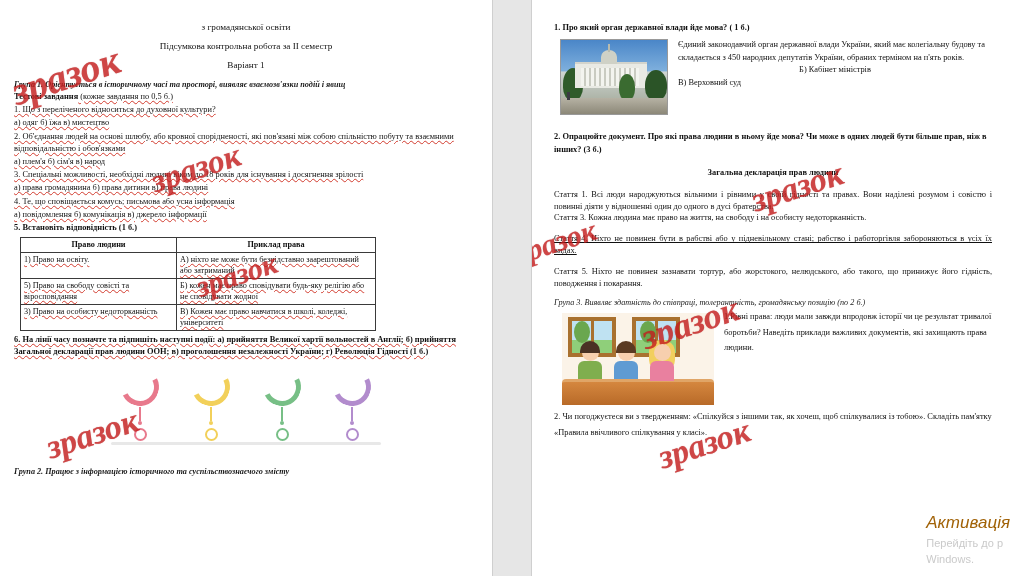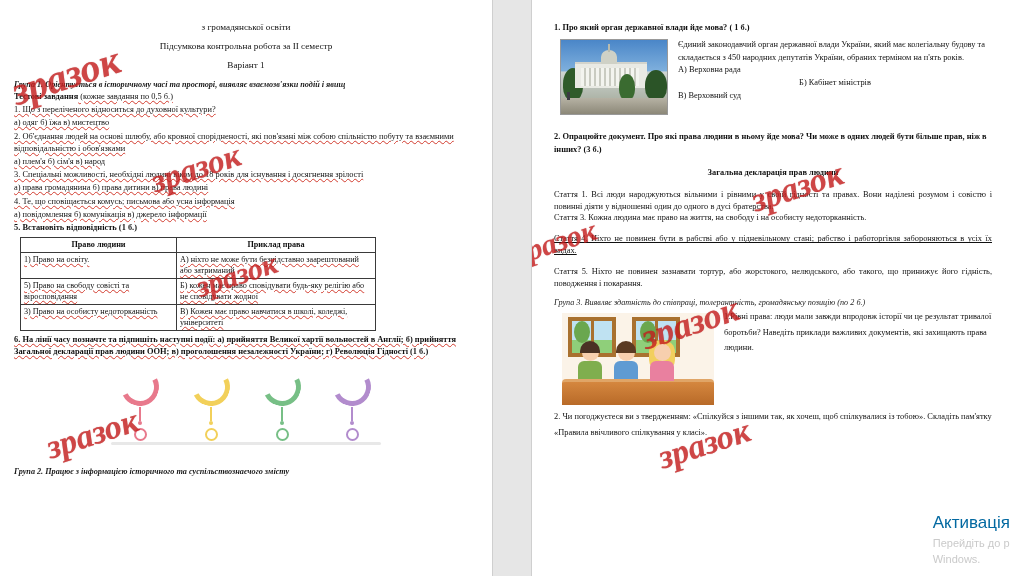--- a/index.html
+++ b/index.html
@@ -185,21 +185,21 @@
     white-space: nowrap;
     text-shadow: 0 0 1px rgba(160,0,0,.5);
   }
   #act-wm {
     position: absolute; right: 14px; bottom: 8px;
     text-align: left; color: #b9b9b9;
     font-family: "Liberation Sans", sans-serif;
     line-height: 1.45;
     pointer-events: none;
   }
-  #act-wm .big { font-size: 17px; color:#0369a1; }
+  #act-wm .big { font-size: 17px; color:#a16207;font-style:italic; }
   #act-wm .small { font-size: 11px; color:#cacaca; }
 </style>
 </head>
 <body>
 
 <div id="viewport">
 
   <div class="page" id="page-left">
 
     <div class="title-line">з громадянської освіти</div>
@@ -297,21 +297,20 @@
       <div class="dome"></div>
       <div class="spire"></div>
       <div class="cols"></div>
       <div class="tree2"></div>
       <div class="tree3"></div>
       <div class="ground"></div>
       <div class="ppl"></div>
     </div>
 
     <div class="t" style="margin-left:124px; line-height:1.5;">Єдиний законодавчий орган державної влади України, який має колегіальну будову та складається з 450 народних депутатів України, обраних терміном на п'ять років.</div>
-    <div class="t" style="margin-left:124px; line-height:1.5;">А) Верховна рада</div>
     <div class="t" style="margin-left:124px; line-height:1.5;text-align:center;">Б) Кабінет міністрів</div>
     <div class="t" style="margin-left:124px; line-height:1.5;">В) Верховний суд</div>
 
     <div style="clear:both; height:14px;"></div>
 
     <div class="q bold" style="line-height:1.5;">2. Опрацюйте документ. Про які права людини в ньому йде мова? Чи може в одних людей бути більше прав, ніж в інших? (3 б.)</div>
 
     <div class="q bold center" style="margin-top:11px; margin-bottom:9px;">Загальна декларація прав людини</div>
 
     <div class="t just" style="margin-bottom:0px;">Стаття 1.  Всі люди  народжуються вільними і рівними у своїй гідності та правах.  Вони  наділені  розумом  і  совістю  і  повинні  діяти  у  відношенні один до одного в дусі братерства.</div>

